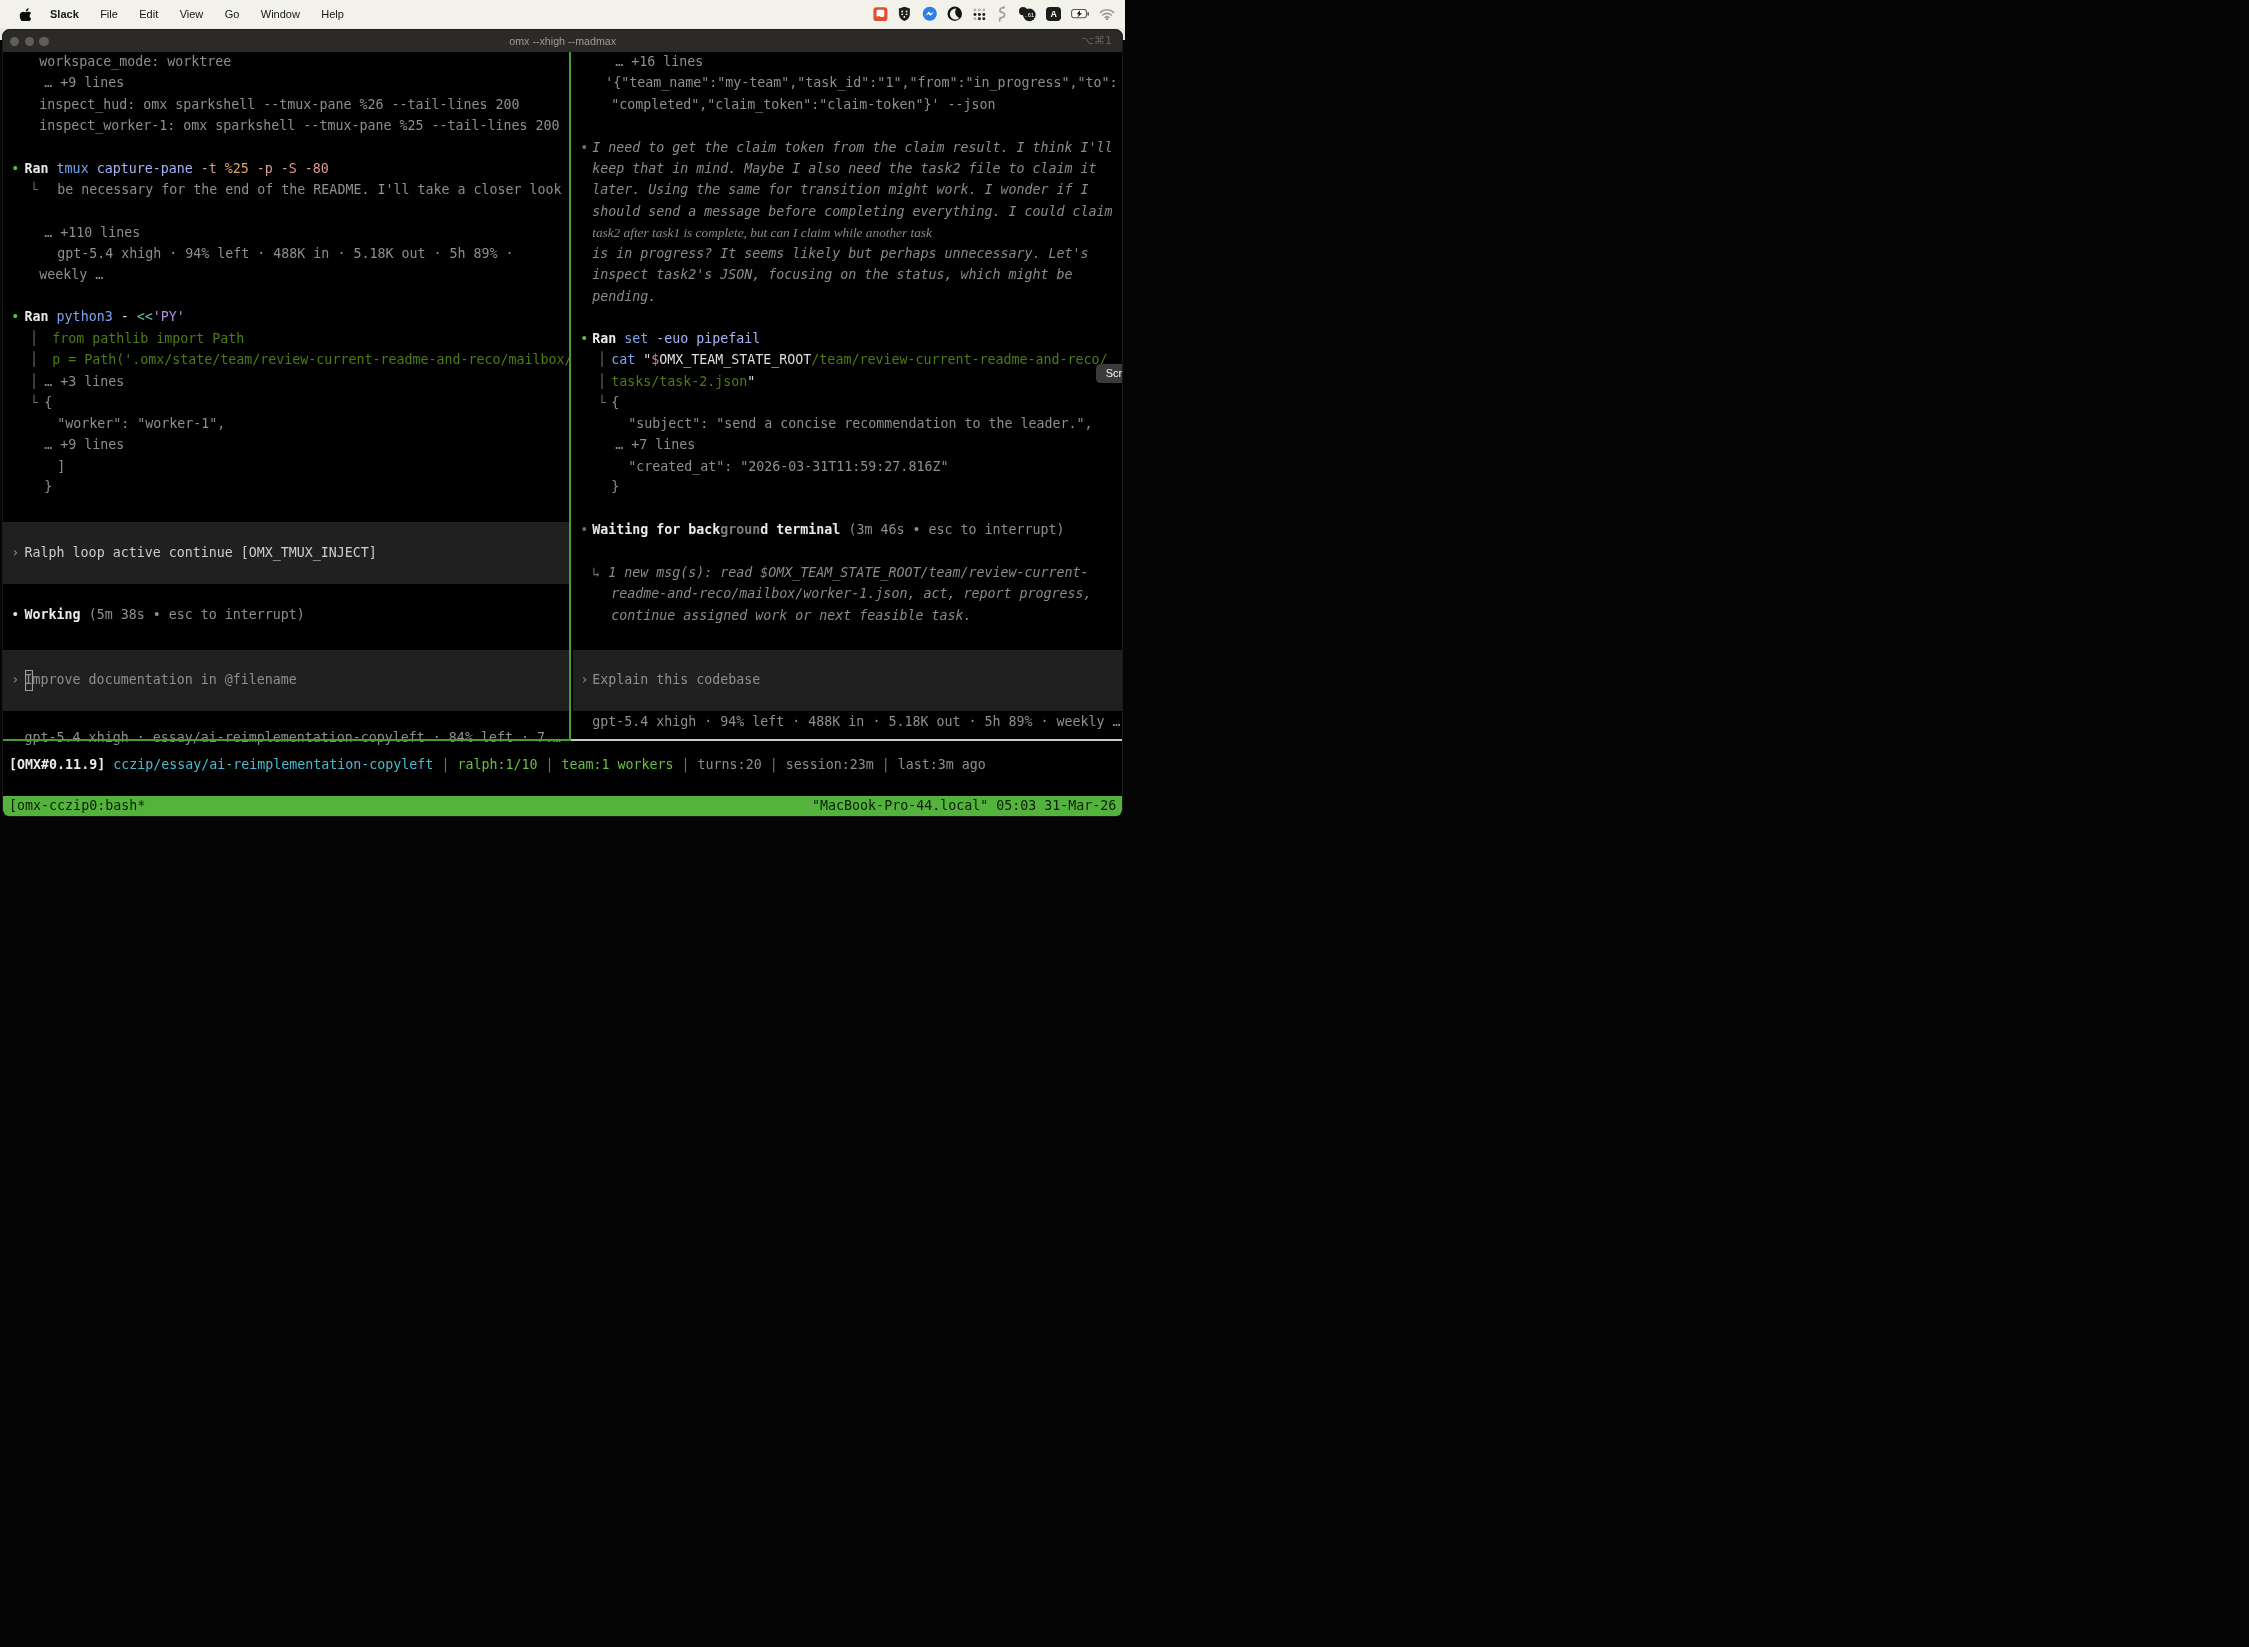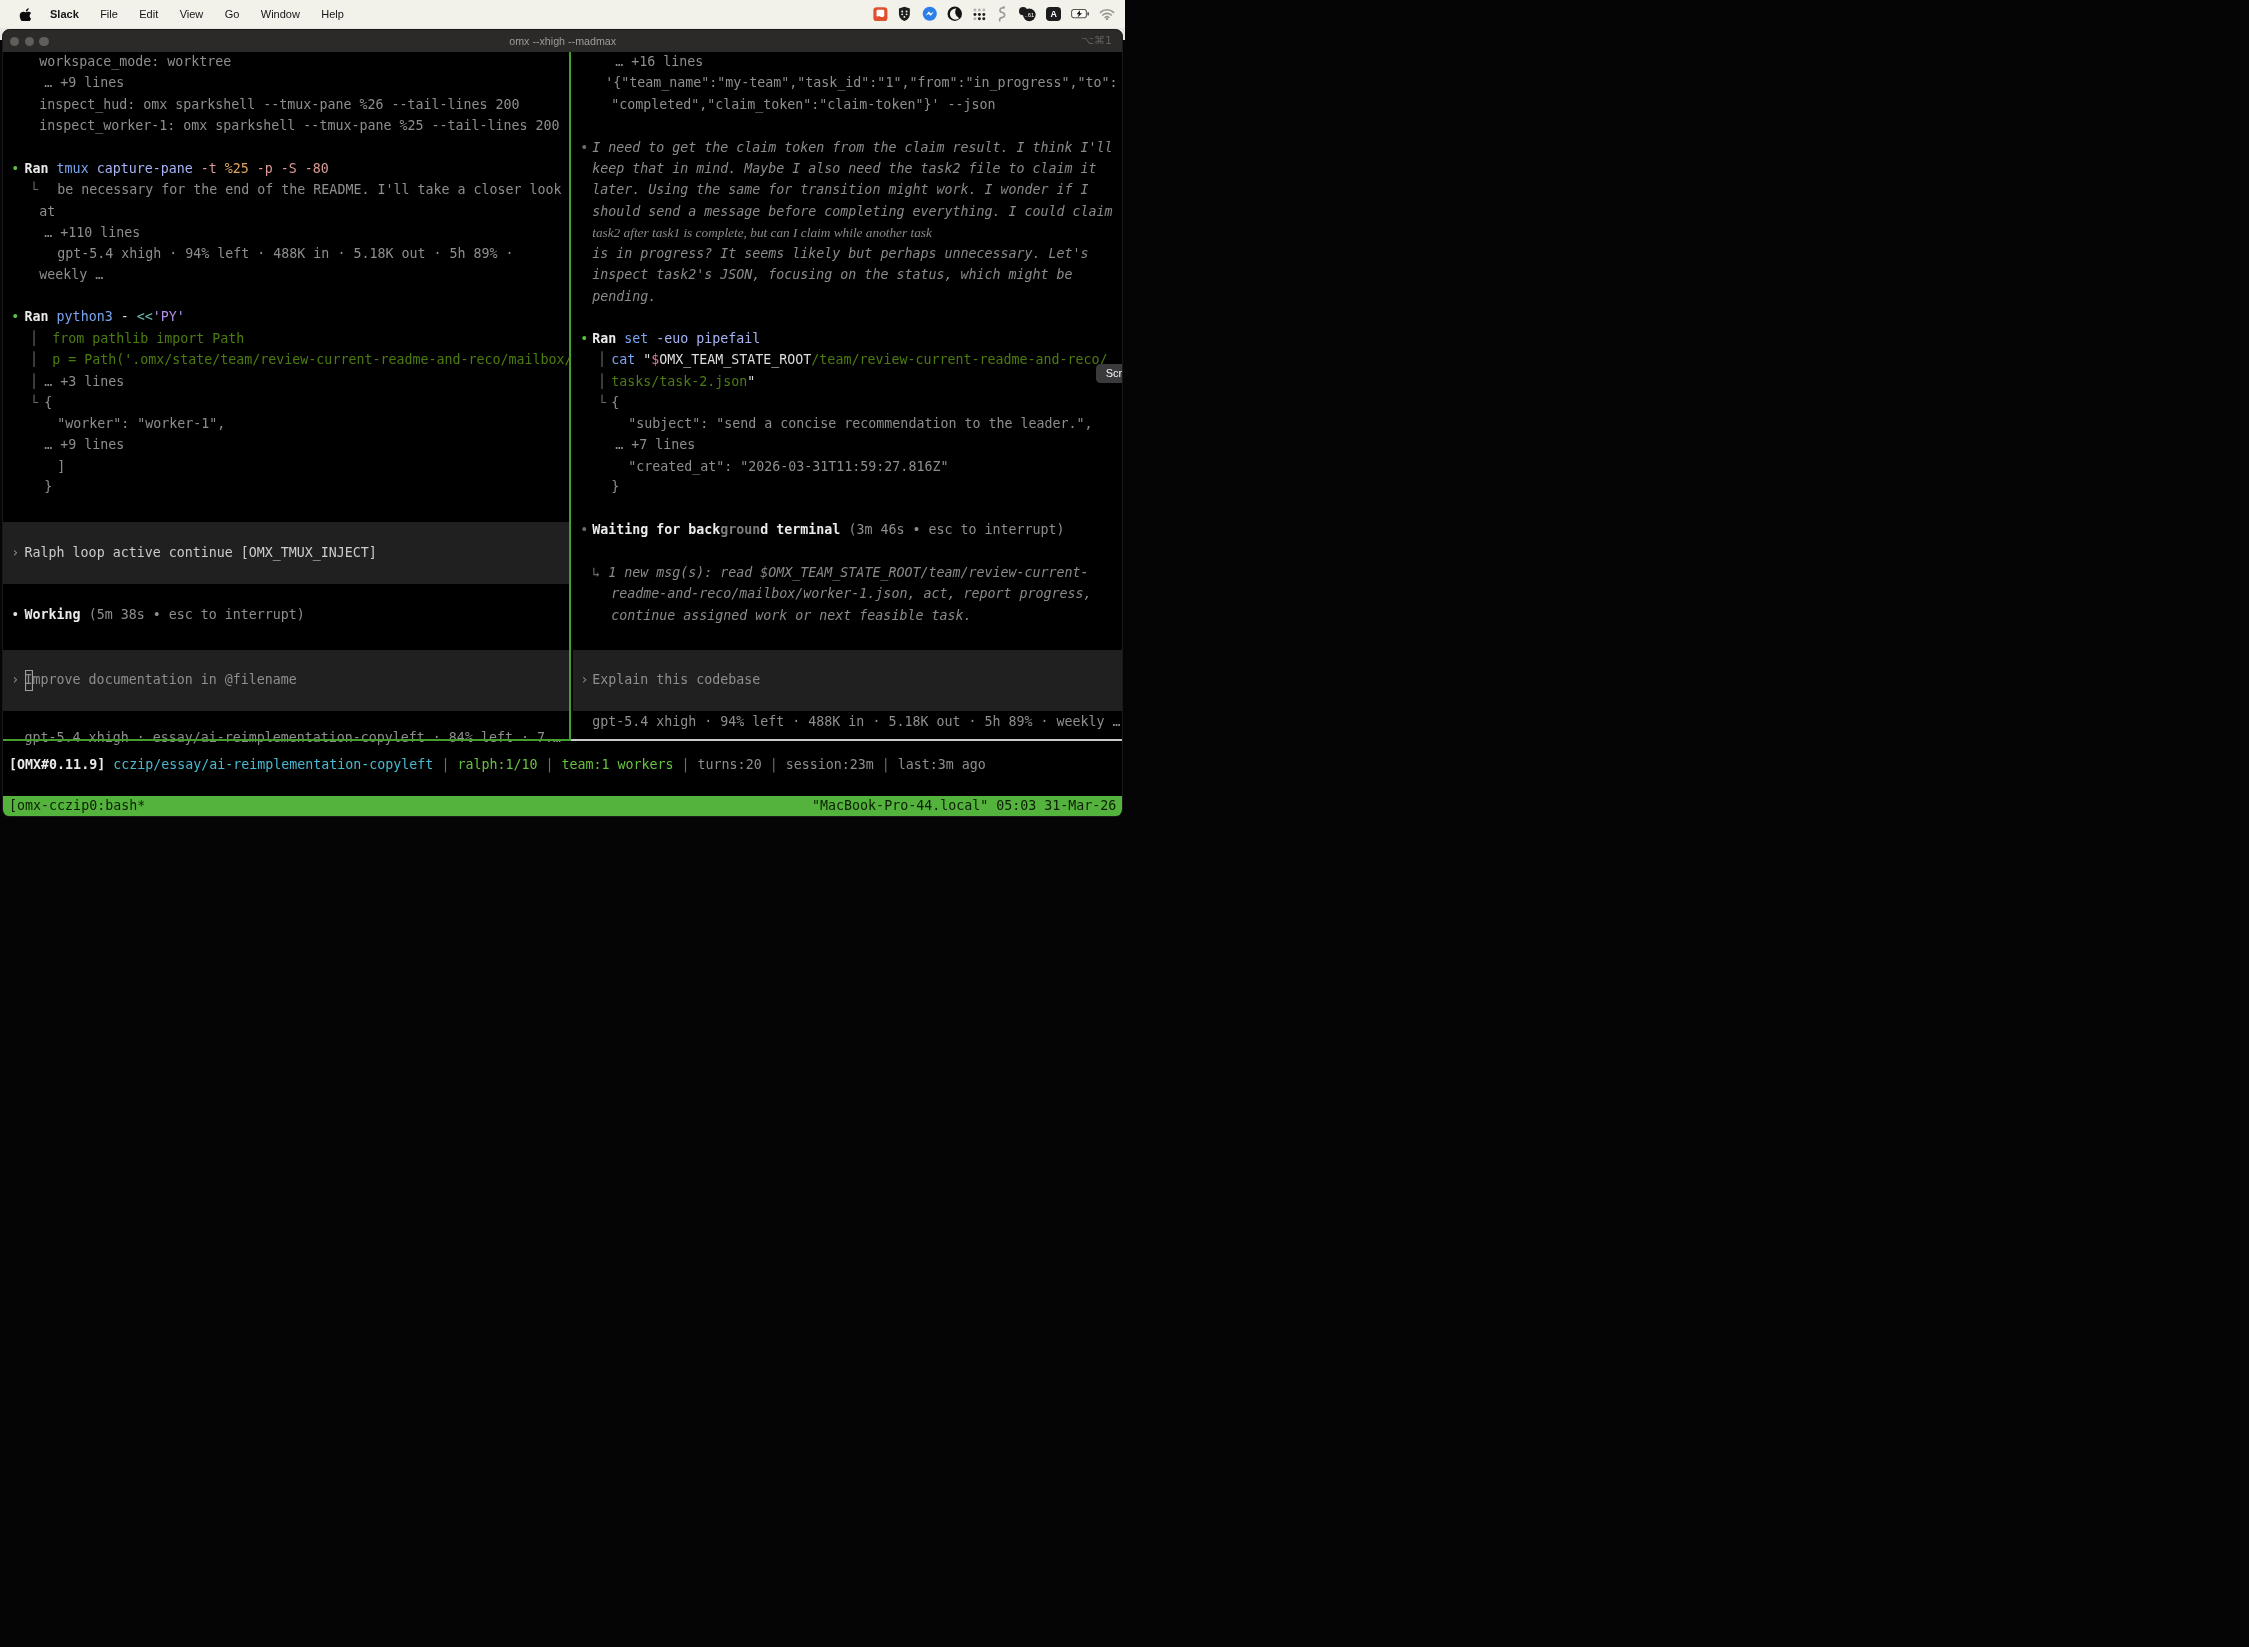--- a/index.html
+++ b/index.html
@@ -171,21 +171,20 @@
     <div id="tmuxbar">
       <span>[omx-cczip0:bash*</span>
       <span>"MacBook-Pro-44.local" 05:03 31-Mar-26</span>
     </div>
   <div class="trow" style="top: 0px;"><span class="tspan" style="left: 36px;"><span class="c-g">workspace_mode: worktree</span></span></div>
       <div class="trow" style="top: 21.4px;"><span class="tspan" style="left: 41px;"><span class="c-g">… +9 lines</span></span></div>
       <div class="trow" style="top: 43px;"><span class="tspan" style="left: 36px;"><span class="c-g">inspect_hud: omx sparkshell --tmux-pane %26 --tail-lines 200</span></span></div>
       <div class="trow" style="top: 64px;"><span class="tspan" style="left: 36px;"><span class="c-g">inspect_worker-1: omx sparkshell --tmux-pane %25 --tail-lines 200</span></span></div>
       <div class="trow" style="top: 107px;"><span class="tspan" style="left: 8px;"><span class="c-bul">•</span></span><span class="tspan" style="left: 21.4px;"><span class="c-wb">Ran </span><span class="c-blu">tmux </span><span class="c-per">capture-pane </span><span class="c-sal">-t </span><span class="c-org">%25 </span><span class="c-sal">-p </span><span class="c-sal">-S </span><span class="c-sal">-80</span></span></div>
       <div class="trow" style="top: 128px;"><span class="tspan" style="left: 27px;"><span class="c-gd">└</span></span><span class="tspan" style="left: 54px;"><span class="c-g">be necessary for the end of the README. I'll take a closer look</span></span></div>
-      <div class="trow" style="top: 150px;"><span class="tspan" style="left: 36px;"><span class="c-g">at</span></span></div>
       <div class="trow" style="top: 171px;"><span class="tspan" style="left: 41px;"><span class="c-g">… +110 lines</span></span></div>
       <div class="trow" style="top: 192px;"><span class="tspan" style="left: 54px;"><span class="c-g">gpt-5.4 xhigh · 94% left · 488K in · 5.18K out · 5h 89% ·</span></span></div>
       <div class="trow" style="top: 213px;"><span class="tspan" style="left: 36px;"><span class="c-g">weekly …</span></span></div>
       <div class="trow" style="top: 255px;"><span class="tspan" style="left: 8px;"><span class="c-bul">•</span></span><span class="tspan" style="left: 21.4px;"><span class="c-wb">Ran </span><span class="c-blu">python3 </span><span class="c-w">- </span><span class="c-tea">&lt;&lt;</span><span class="c-vio">'PY'</span></span></div>
       <div class="trow" style="top: 277px;"><span class="tspan" style="left: 27px;"><span class="c-gd">│</span></span><span class="tspan" style="left: 49px;"><span class="c-grn">from pathlib import Path</span></span></div>
       <div class="trow" style="top: 298px;"><span class="tspan" style="left: 27px;"><span class="c-gd">│</span></span><span class="tspan" style="left: 49px;"><span class="c-grn">p = Path('.omx/state/team/review-current-readme-and-reco/mailbox/</span></span></div>
       <div class="trow" style="top: 320px;"><span class="tspan" style="left: 27px;"><span class="c-gd">│</span></span><span class="tspan" style="left: 41px;"><span class="c-g">… +3 lines</span></span></div>
       <div class="trow" style="top: 341px;"><span class="tspan" style="left: 27px;"><span class="c-gd">└</span></span><span class="tspan" style="left: 41px;"><span class="c-g">{</span></span></div>
       <div class="trow" style="top: 362px;"><span class="tspan" style="left: 54px;"><span class="c-g">"worker": "worker-1",</span></span></div>
       <div class="trow" style="top: 383px;"><span class="tspan" style="left: 41px;"><span class="c-g">… +9 lines</span></span></div>

